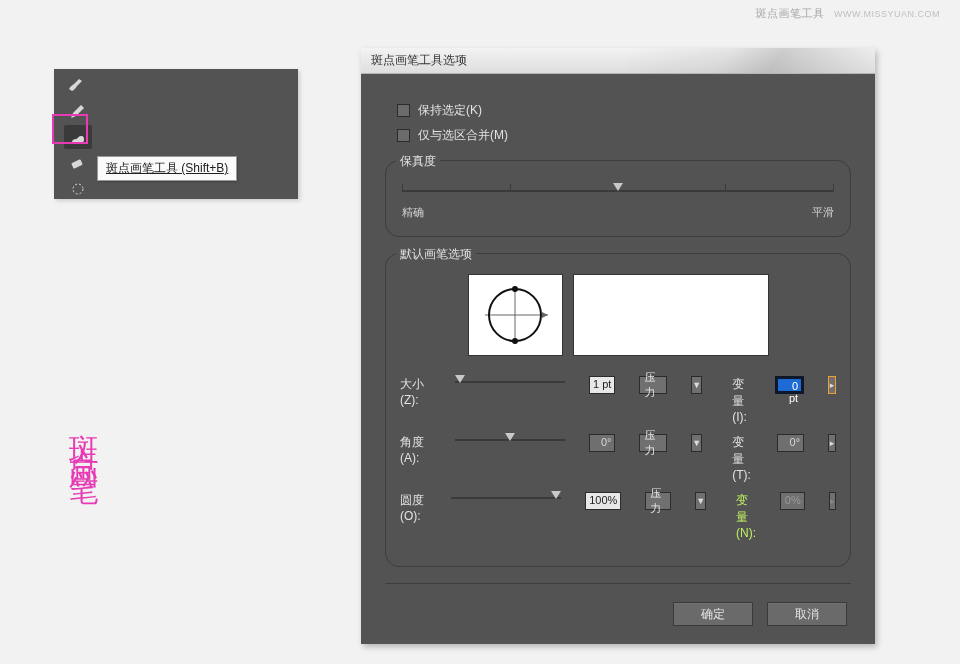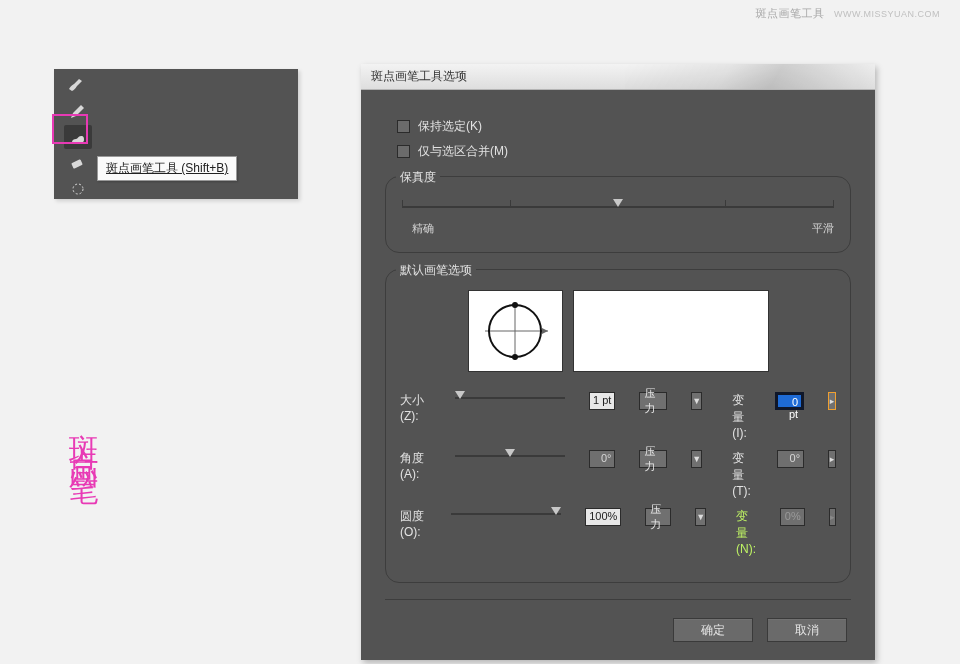--- a/index.html
+++ b/index.html
@@ -66,21 +66,21 @@
     font-size: 30px;
     line-height: 1.55;
     writing-mode: vertical-rl;
     letter-spacing: 14px;
     font-weight: 300;
   }
 
   
   .dialog {
     position: absolute;
-    left: 361px; top: 64px;
+    left: 361px; top: 48px;
     width: 514px;
     background: #535353;
     color: #ddd;
     box-shadow: 2px 3px 6px rgba(0,0,0,0.25);
     padding-bottom: 18px;
   }
   .titlebar {
     height: 26px;
     background: linear-gradient(#f3f3f3,#dedede);
     border-bottom: 1px solid #b5b5b5;
@@ -144,21 +144,21 @@
     position:absolute; top:2px; left:50%;
     width:0; height:0;
     border-left:5px solid transparent;
     border-right:5px solid transparent;
     border-top:8px solid #c8c8c8;
     transform: translate(-5px,0);
   }
   .slider-labels {
     display:flex; justify-content:space-between;
     font-size:11px; color:#d3d3d3;
-    margin: 4px 2px 0 12px;
+    margin: 4px 2px 0 2px;
   }
 
   .brush-preview{
     display:flex; justify-content:center; gap:10px;
     margin: 6px 0 20px 0;
   }
   .preview-box{
     background:#fff; border:1px solid #333;
   }
   .preview-a{ width:95px; height:82px; display:flex; align-items:center; justify-content:center;}

